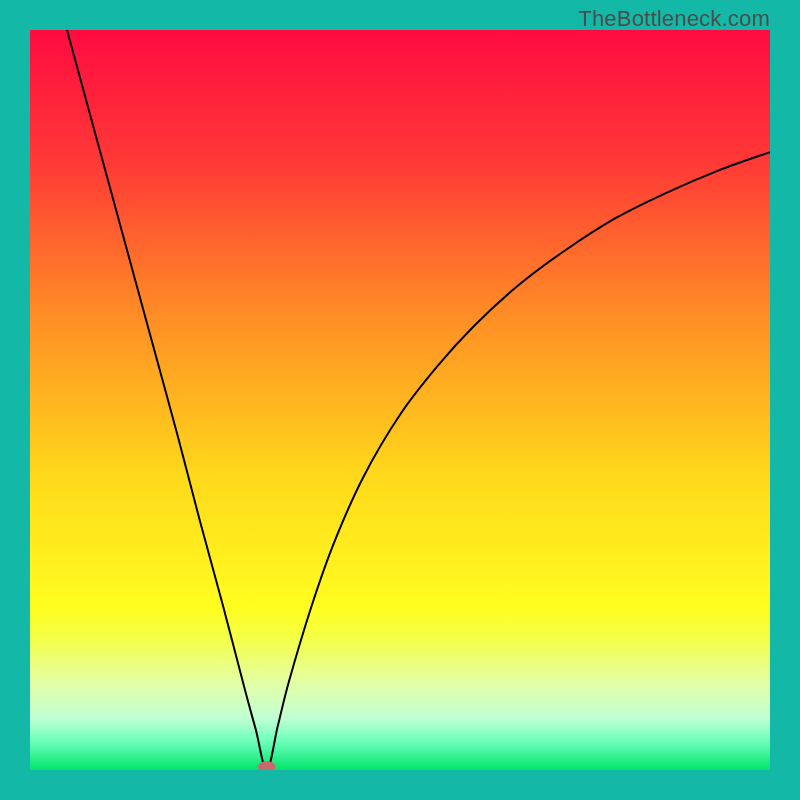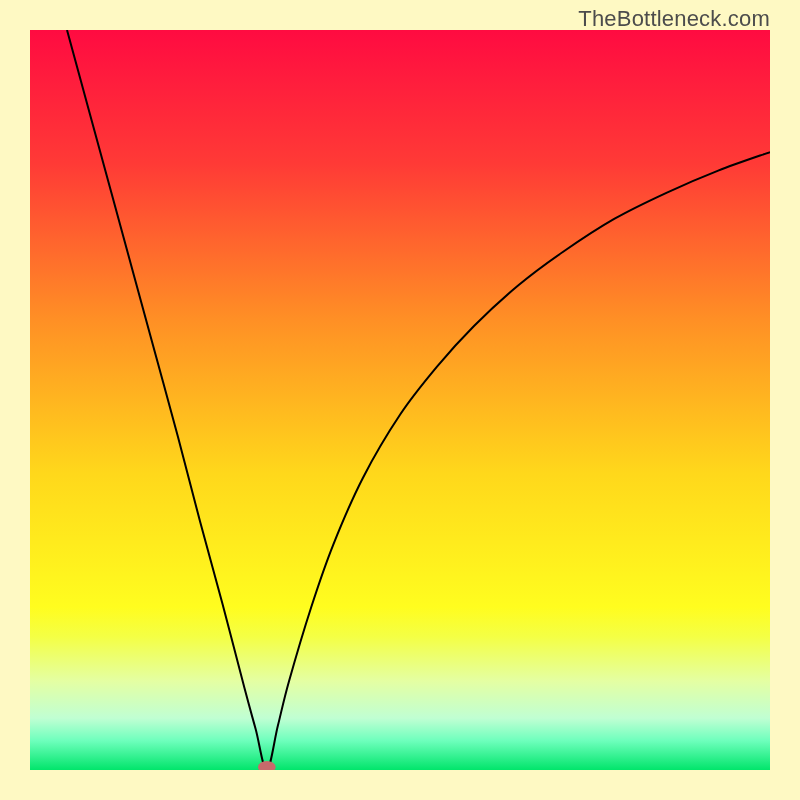--- a/index.html
+++ b/index.html
@@ -8,21 +8,21 @@
     width: 800px;
     height: 800px;
     overflow: hidden;
     background: #000;
     font-family: Arial, Helvetica, sans-serif;
   }
   .frame {
     position: relative;
     width: 800px;
     height: 800px;
-    background: #fef9c3;
+    background: #14b8a6;
   }
   .plot {
     position: absolute;
     left: 30px;
     top: 30px;
     width: 740px;
     height: 740px;
     overflow: hidden;
   }
   .gradient {

